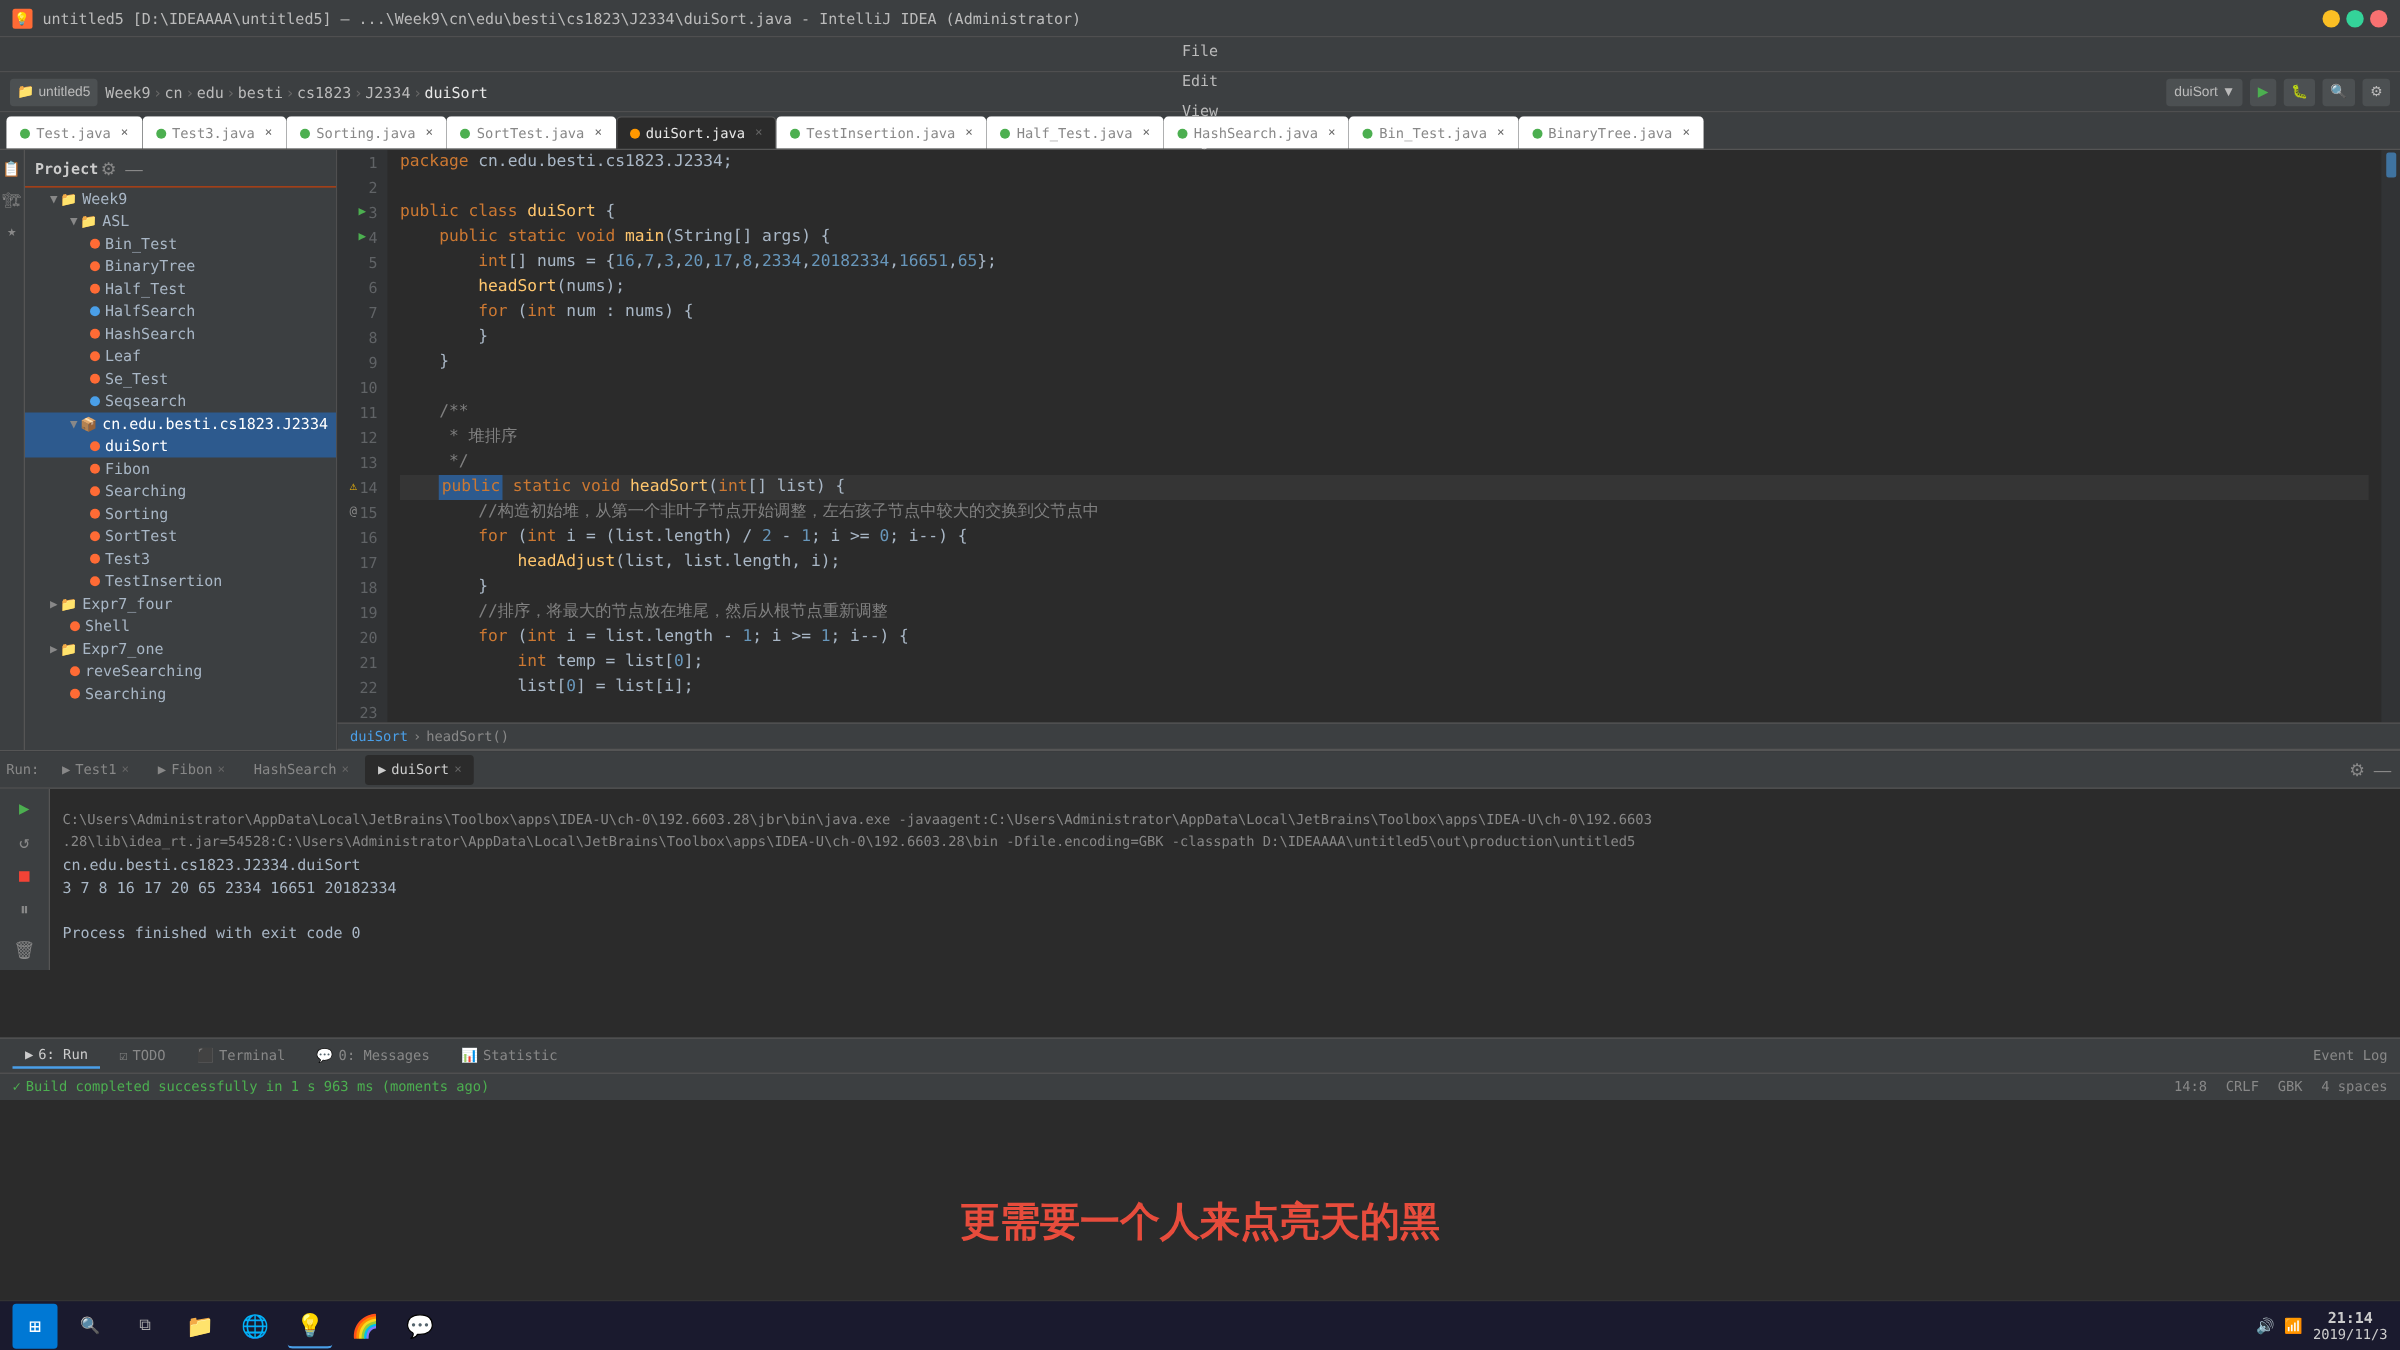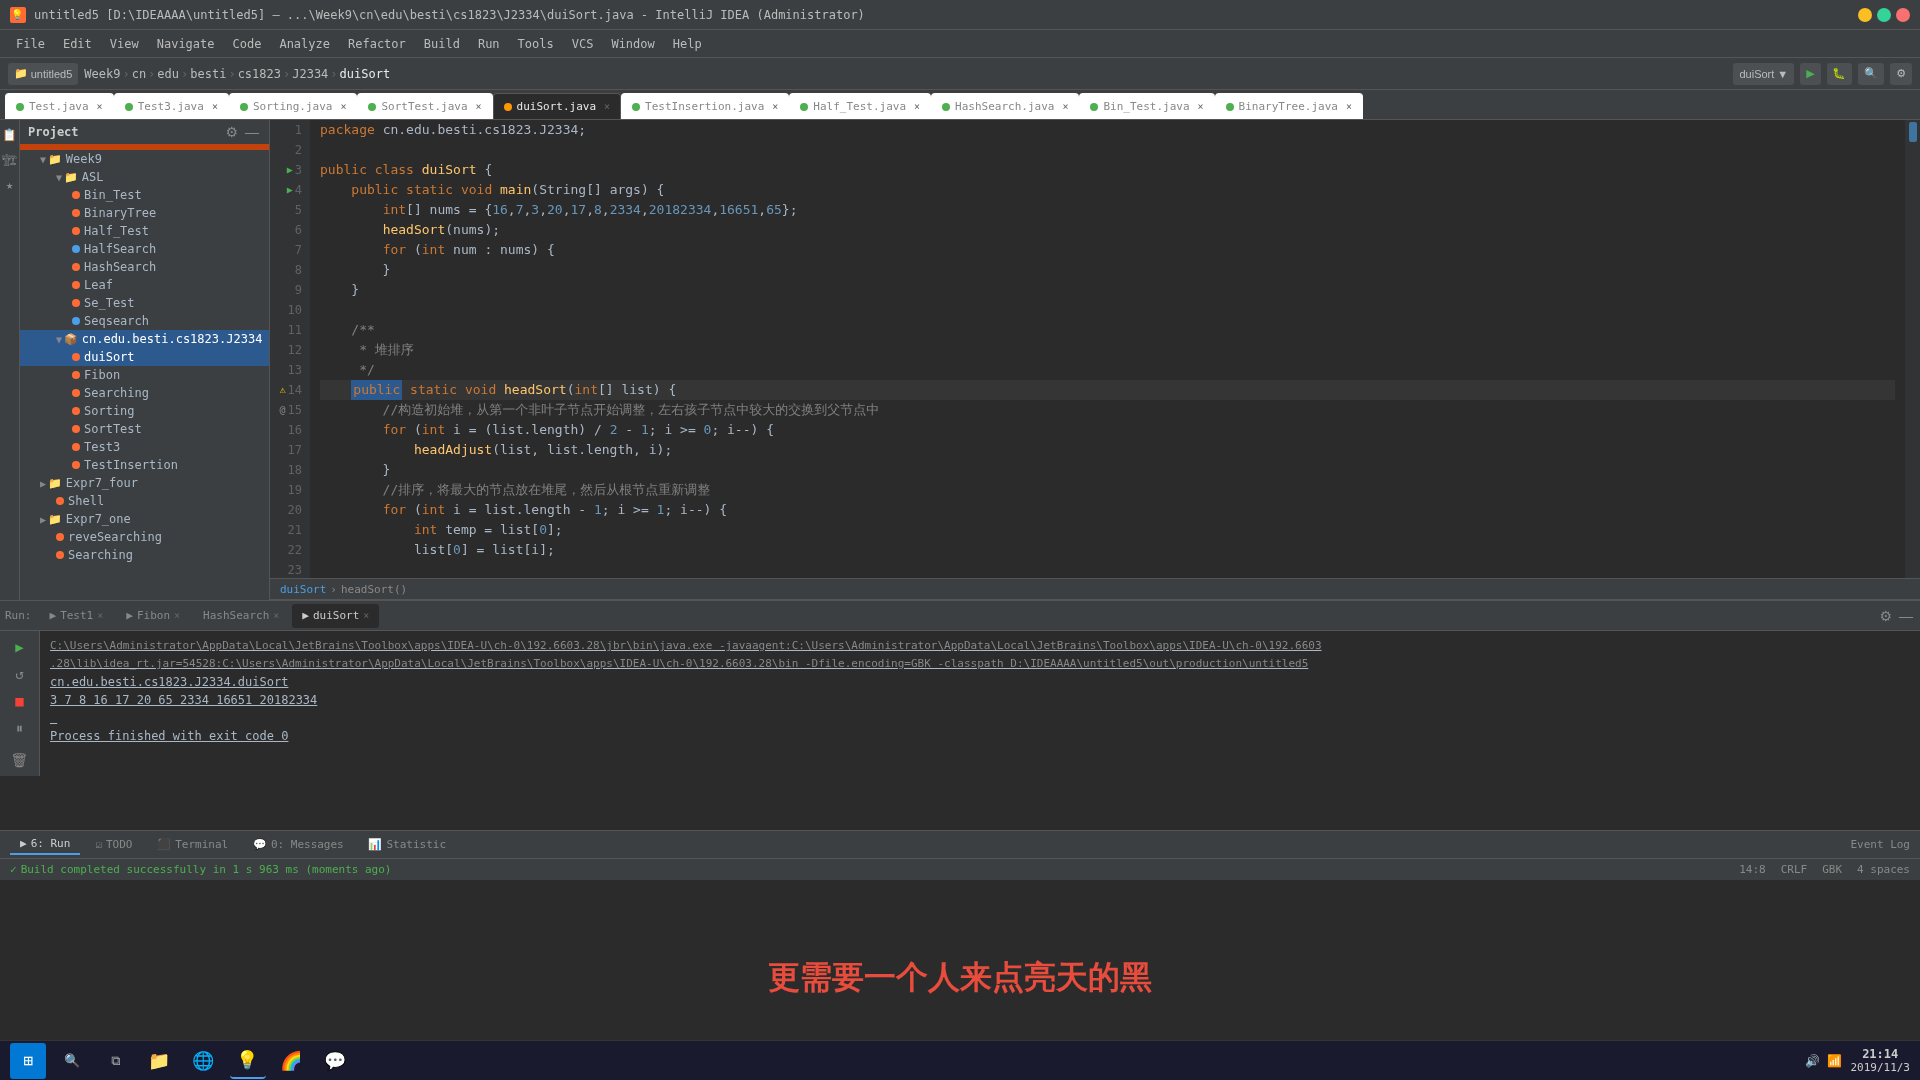--- a/index.html
+++ b/index.html
@@ -10,41 +10,41 @@
     .title-bar-left { display: flex; align-items: center; gap: 8px; }
     .title-bar-icon { width: 16px; height: 16px; background: #ff6b35; border-radius: 2px; display: flex; align-items: center; justify-content: center; font-size: 10px; color: white; }
     .title-bar-text { color: #bbb; font-size: 12px; }
     .title-bar-controls { display: flex; gap: 5px; }
     .title-btn { width: 14px; height: 14px; border-radius: 50%; cursor: pointer; border: none; }
     .btn-min { background: #fbbf24; }
     .btn-max { background: #34d399; }
     .btn-close { background: #f87171; }
     
     
-    .menu-bar { height: 28px; background: #3c3f41; display: flex; align-items: center; padding: 0 8px; border-bottom: 1px solid #555; gap: 2px; }
+    .menu-bar { height: 28px; background: #3c3f41; display: flex; align-items: center; padding: 0 8px; border-bottom: 1px solid #555; gap: 2px; flex-direction: column; }
     .menu-item { padding: 4px 8px; color: #bbb; font-size: 12px; cursor: pointer; border-radius: 3px; }
     
     
     .nav-bar { height: 32px; background: #3c3f41; display: flex; align-items: center; padding: 0 8px; border-bottom: 1px solid #555; gap: 6px; }
     .nav-btn { height: 22px; padding: 0 6px; background: #4c5052; border: none; color: #bbb; font-size: 11px; cursor: pointer; border-radius: 3px; display: flex; align-items: center; gap: 3px; }
     .breadcrumb { display: flex; align-items: center; color: #bbb; font-size: 12px; gap: 2px; }
     .breadcrumb-sep { color: #666; }
     
     
     .tab-bar { height: 30px; background: #3c3f41; display: flex; align-items: flex-end; padding: 0 5px; border-bottom: 1px solid #555; overflow: hidden; }
     .tab { height: 26px; padding: 0 10px; display: flex; align-items: center; gap: 5px; font-size: 11px; color: #888; cursor: pointer; border-radius: 4px 4px 0 0; border: 1px solid transparent; border-bottom: none; white-space: nowrap; background: #ffffff; }
     .tab.active { background: #2b2b2b; color: #e8e8e8; border-color: #555; }
     .tab .close-icon { font-size: 10px; color: #666; margin-left: 3px; }
     .tab .dot { width: 8px; height: 8px; border-radius: 50%; flex-shrink: 0; }
     .dot-green { background: #4caf50; }
     .dot-orange { background: #ff9800; }
     
     
     .sidebar { width: 250px; background: #3c3f41; border-right: 1px solid #555; display: flex; flex-direction: column; overflow: hidden; }
-    .sidebar-header { height: 30px; display: flex; align-items: center; justify-content: space-between; padding: 0 8px; border-bottom: 6px solid #c2410c; font-size: 12px; font-weight: bold; color: #ccc; }
+    .sidebar-header { height: 30px; display: flex; align-items: center; justify-content: flex-start; padding: 0 8px; border-bottom: 1px solid #c2410c; font-size: 12px; font-weight: bold; color: #ccc; }
     .sidebar-toolbar { display: flex; gap: 3px; }
     .sidebar-btn { background: none; border: none; color: #888; cursor: pointer; font-size: 14px; padding: 2px; }
     .sidebar-content { flex: 1; overflow-y: auto; }
     .tree-item { display: flex; align-items: center; padding: 2px 4px; cursor: pointer; font-size: 12px; color: #a9b7c6; white-space: nowrap; }
     .tree-item.selected { background: #2d5a8e; color: #fff; }
     .tree-item .indent { display: inline-block; width: 16px; flex-shrink: 0; }
     .tree-item .icon { margin-right: 4px; font-size: 11px; flex-shrink: 0; }
     .folder-icon { color: #e8d44d; }
     .arrow { font-size: 10px; color: #888; margin-right: 2px; }
     
@@ -69,21 +69,21 @@
     
     
     .run-panel { height: 230px; background: #2b2b2b; border-top: 1px solid #555; display: flex; flex-direction: column; }
     .run-tabs { height: 30px; background: #3c3f41; display: flex; align-items: center; padding: 0 5px; border-bottom: 1px solid #555; gap: 3px; }
     .run-tab { height: 24px; padding: 0 10px; display: flex; align-items: center; gap: 4px; font-size: 11px; color: #888; cursor: pointer; border-radius: 3px; }
     .run-tab.active { background: #2b2b2b; color: #ccc; }
     .run-tab-close { font-size: 10px; color: #666; }
     .run-controls { width: 40px; background: #3c3f41; border-right: 1px solid #555; display: flex; flex-direction: column; align-items: center; padding: 5px 0; gap: 5px; }
     .run-btn { width: 22px; height: 22px; display: flex; align-items: center; justify-content: center; cursor: pointer; color: #888; font-size: 14px; border-radius: 3px; }
     .run-btn.active { color: #4caf50; }
-    .run-output { flex: 1; padding: 6px 10px; font-size: 12px; color: #a9b7c6; overflow-y: auto; line-height: 18px; text-decoration: underline; }
+    .run-output { flex: 1; padding: 16px 10px; font-size: 12px; color: #a9b7c6; overflow-y: auto; line-height: 18px; }
     
     
     .status-bar { height: 22px; background: #3c3f41; border-top: 1px solid #555; display: flex; align-items: center; padding: 0 10px; font-size: 11px; color: #888; gap: 15px; }
     .status-left { display: flex; align-items: center; gap: 8px; flex: 1; }
     .status-right { display: flex; align-items: center; gap: 15px; }
     .status-success { color: #4caf50; display: flex; align-items: center; gap: 4px; }
     
     
     .taskbar { height: 40px; background: #1e1e2e; border-top: 1px solid #333; display: flex; align-items: center; padding: 0 10px; justify-content: space-between; position: absolute; bottom: 0; width: 100%; }
     .taskbar-left { display: flex; align-items: center; gap: 8px; }

